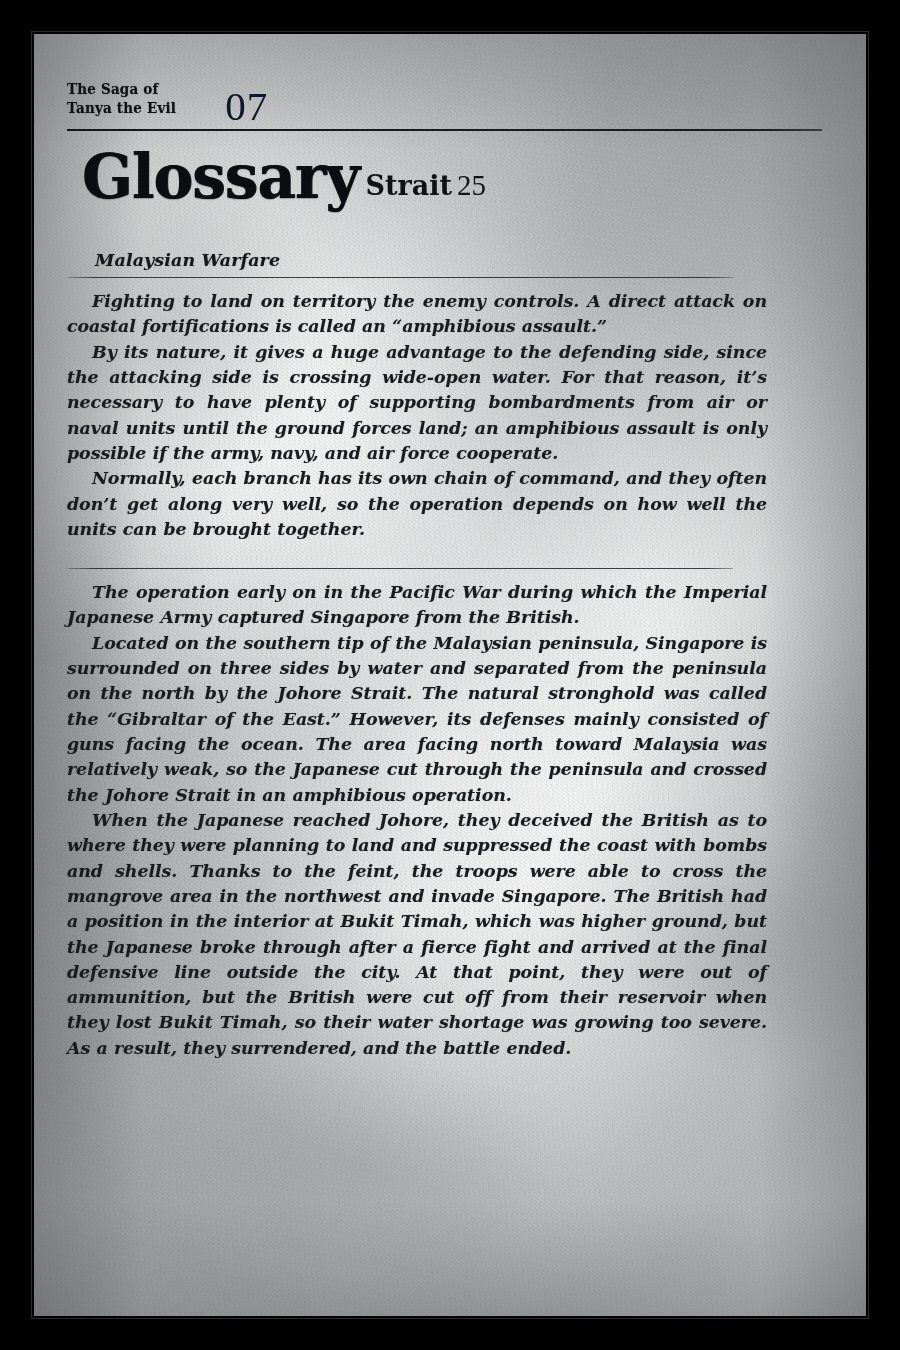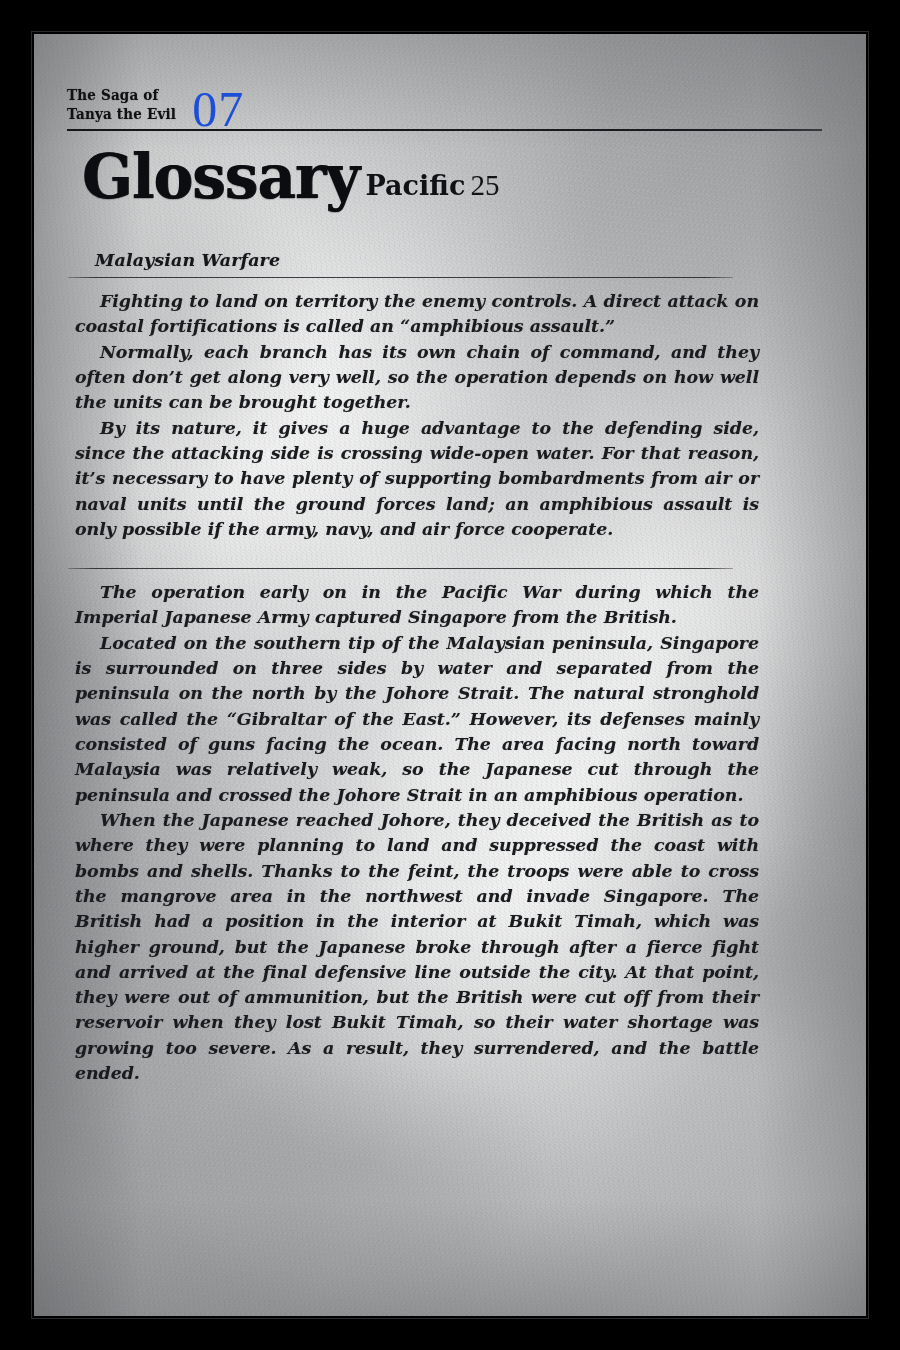--- a/index.html
+++ b/index.html
@@ -125,27 +125,28 @@
     font-size: 13.5px;
     line-height: 1.28;
     color: #101114;
     letter-spacing: 0.2px;
     text-shadow: 0 0 1px rgba(20,20,22,0.45);
     transform: scaleY(1.12);
     transform-origin: left bottom;
   }
   .volume-number {
     font-family: "Liberation Serif", serif;
-    font-size: 50px;
+    font-size: 41px;
     line-height: 0.82;
-    color: #1d4ed8;
+    color: #0f172a;
     font-weight: 400;
     letter-spacing: 1px;
     position: relative;
     top: 5px;
+    margin-left: 33px;
   }
   .head-rule {
     position: absolute;
     left: 33px;
     top: 95px;
     width: 755px;
     height: 2px;
     background: linear-gradient(90deg, #15161a 0%, #1b1c20 92%, #3b3c40 100%);
   }
 
@@ -211,21 +212,21 @@
   }
   .entry-rule {
     width: 665px;
     height: 1px;
     margin-left: 1px;
     background: linear-gradient(90deg,
         rgba(40,41,45,0.35) 0%, rgba(32,33,37,0.85) 4%,
         rgba(32,33,37,0.85) 96%, rgba(40,41,45,0.35) 100%);
     margin-bottom: 11px;
   }
-  .entry-body { margin: 8px; }
+  .entry-body { margin: 0; }
   .entry-body p {
     font-family: "DejaVu Serif", serif;
     font-style: italic;
     font-weight: 700;
     font-size: 17.4px;
     line-height: 1.455;
     color: #1a1b1f;
     margin: 0;
     text-indent: 25px;
     text-align: justify;
@@ -249,32 +250,32 @@
           <div>The Saga of</div>
           <div>Tanya the Evil</div>
         </div>
         <div class="volume-number">07</div>
       </div>
       <div class="head-rule"></div>
 
       <div class="title-block">
         <div class="glossary-title">Glossary</div>
         <div>
-          <span class="chapter-label">Pacific</span><span class="chapter-number">25</span>
+          <span class="chapter-label">Strait</span><span class="chapter-number">25</span>
         </div>
       </div>
 
       <div class="entries" id="entries-root">
           <div class="entry">
             <div class="entry-term">Malaysian Warfare</div>
             <div class="entry-rule"></div>
             <div class="entry-body">
               <p>Fighting to land on territory the enemy controls. A direct attack on coastal fortifications is called an “amphibious assault.”</p>
+              <p>By its nature, it gives a huge advantage to the defending side, since the attacking side is crossing wide-open water. For that reason, it’s necessary to have plenty of supporting bombardments from air or naval units until the ground forces land; an amphibious assault is only possible if the army, navy, and air force cooperate.</p>
               <p>Normally, each branch has its own chain of command, and they often don’t get along very well, so the operation depends on how well the units can be brought together.</p>
-              <p>By its nature, it gives a huge advantage to the defending side, since the attacking side is crossing wide-open water. For that reason, it’s necessary to have plenty of supporting bombardments from air or naval units until the ground forces land; an amphibious assault is only possible if the army, navy, and air force cooperate.</p>
             </div>
           </div>
           <div class="entry">
             <div class="entry-rule"></div>
             <div class="entry-body">
               <p>The operation early on in the Pacific War during which the Imperial Japanese Army captured Singapore from the British.</p>
               <p>Located on the southern tip of the Malaysian peninsula, Singapore is surrounded on three sides by water and separated from the peninsula on the north by the Johore Strait. The natural stronghold was called the “Gibraltar of the East.” However, its defenses mainly consisted of guns facing the ocean. The area facing north toward Malaysia was relatively weak, so the Japanese cut through the peninsula and crossed the Johore Strait in an amphibious operation.</p>
               <p>When the Japanese reached Johore, they deceived the British as to where they were planning to land and suppressed the coast with bombs and shells. Thanks to the feint, the troops were able to cross the mangrove area in the northwest and invade Singapore. The British had a position in the interior at Bukit Timah, which was higher ground, but the Japanese broke through after a fierce fight and arrived at the final defensive line outside the city. At that point, they were out of ammunition, but the British were cut off from their reservoir when they lost Bukit Timah, so their water shortage was growing too severe. As a result, they surrendered, and the battle ended.</p>
             </div>
           </div>

